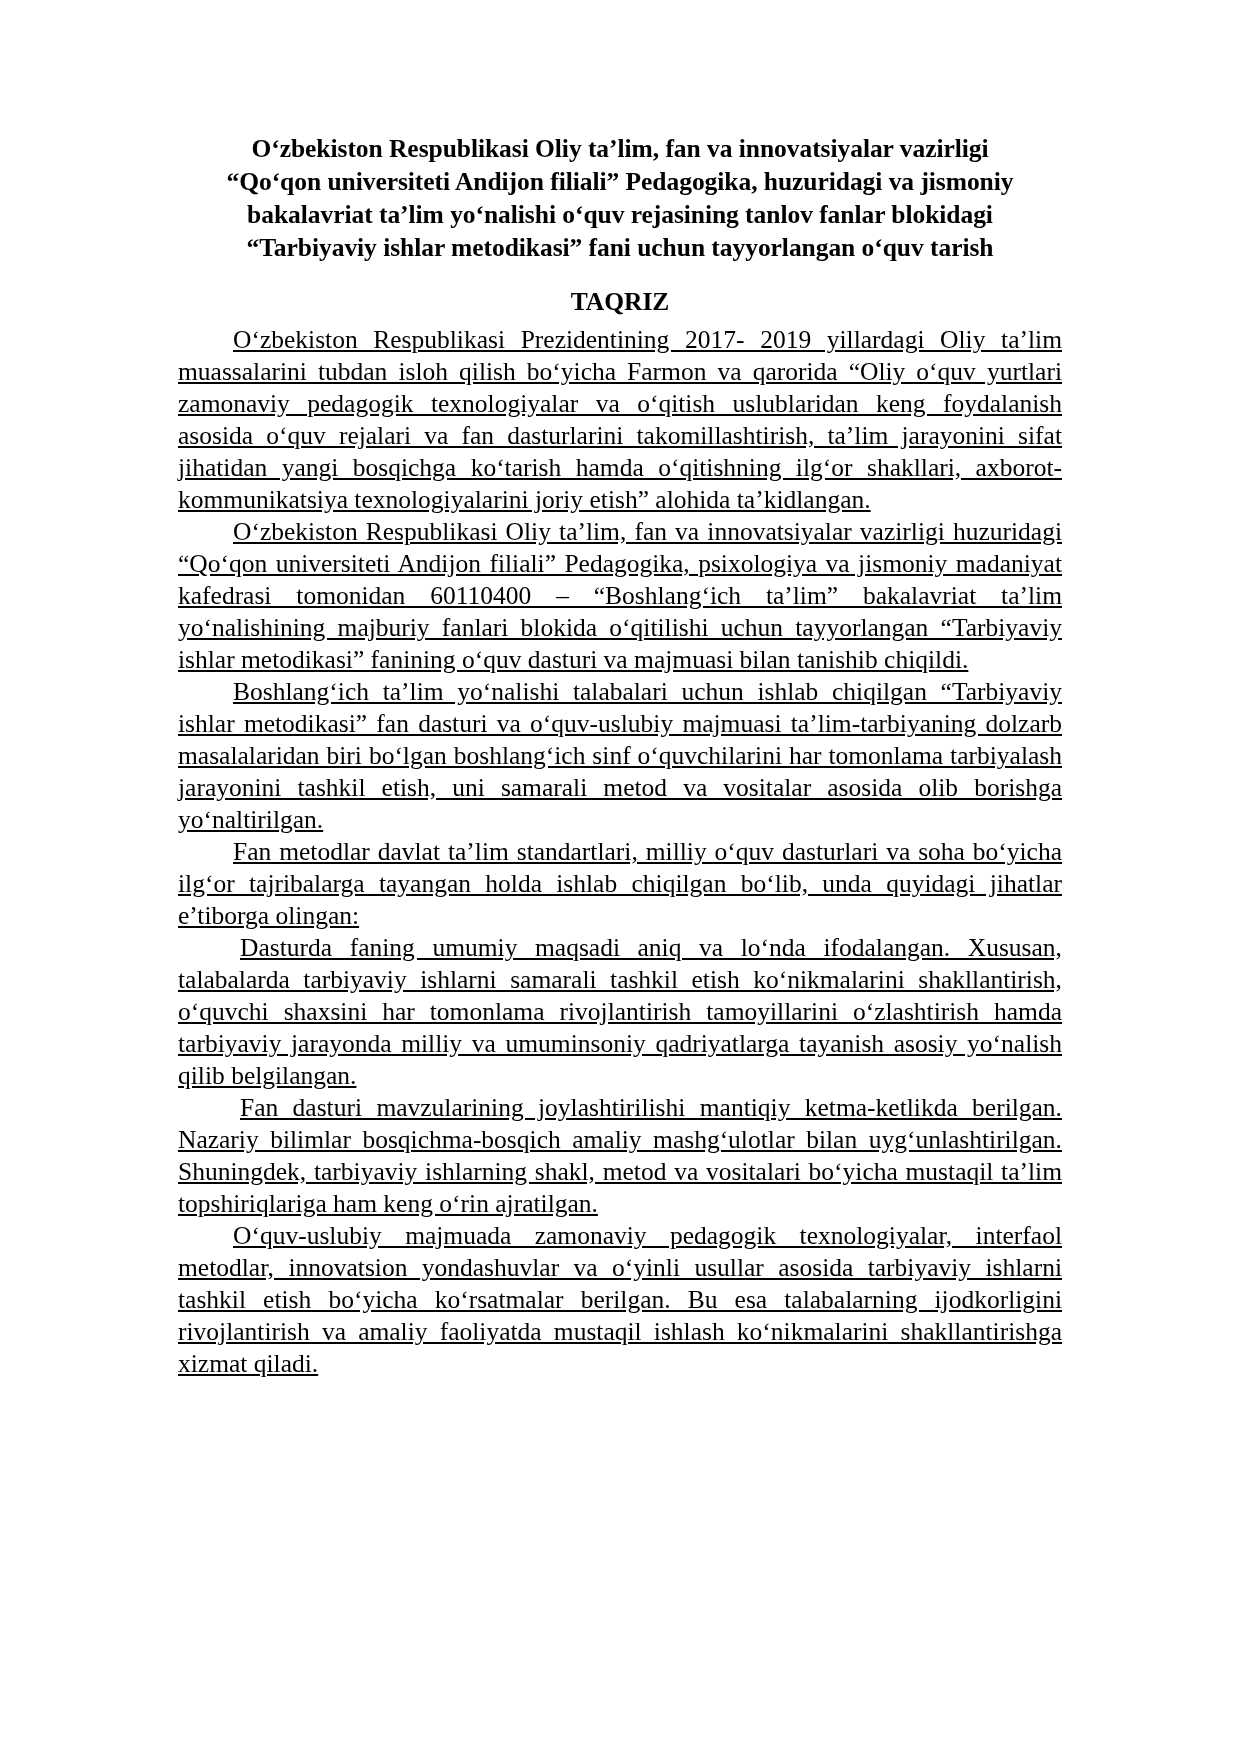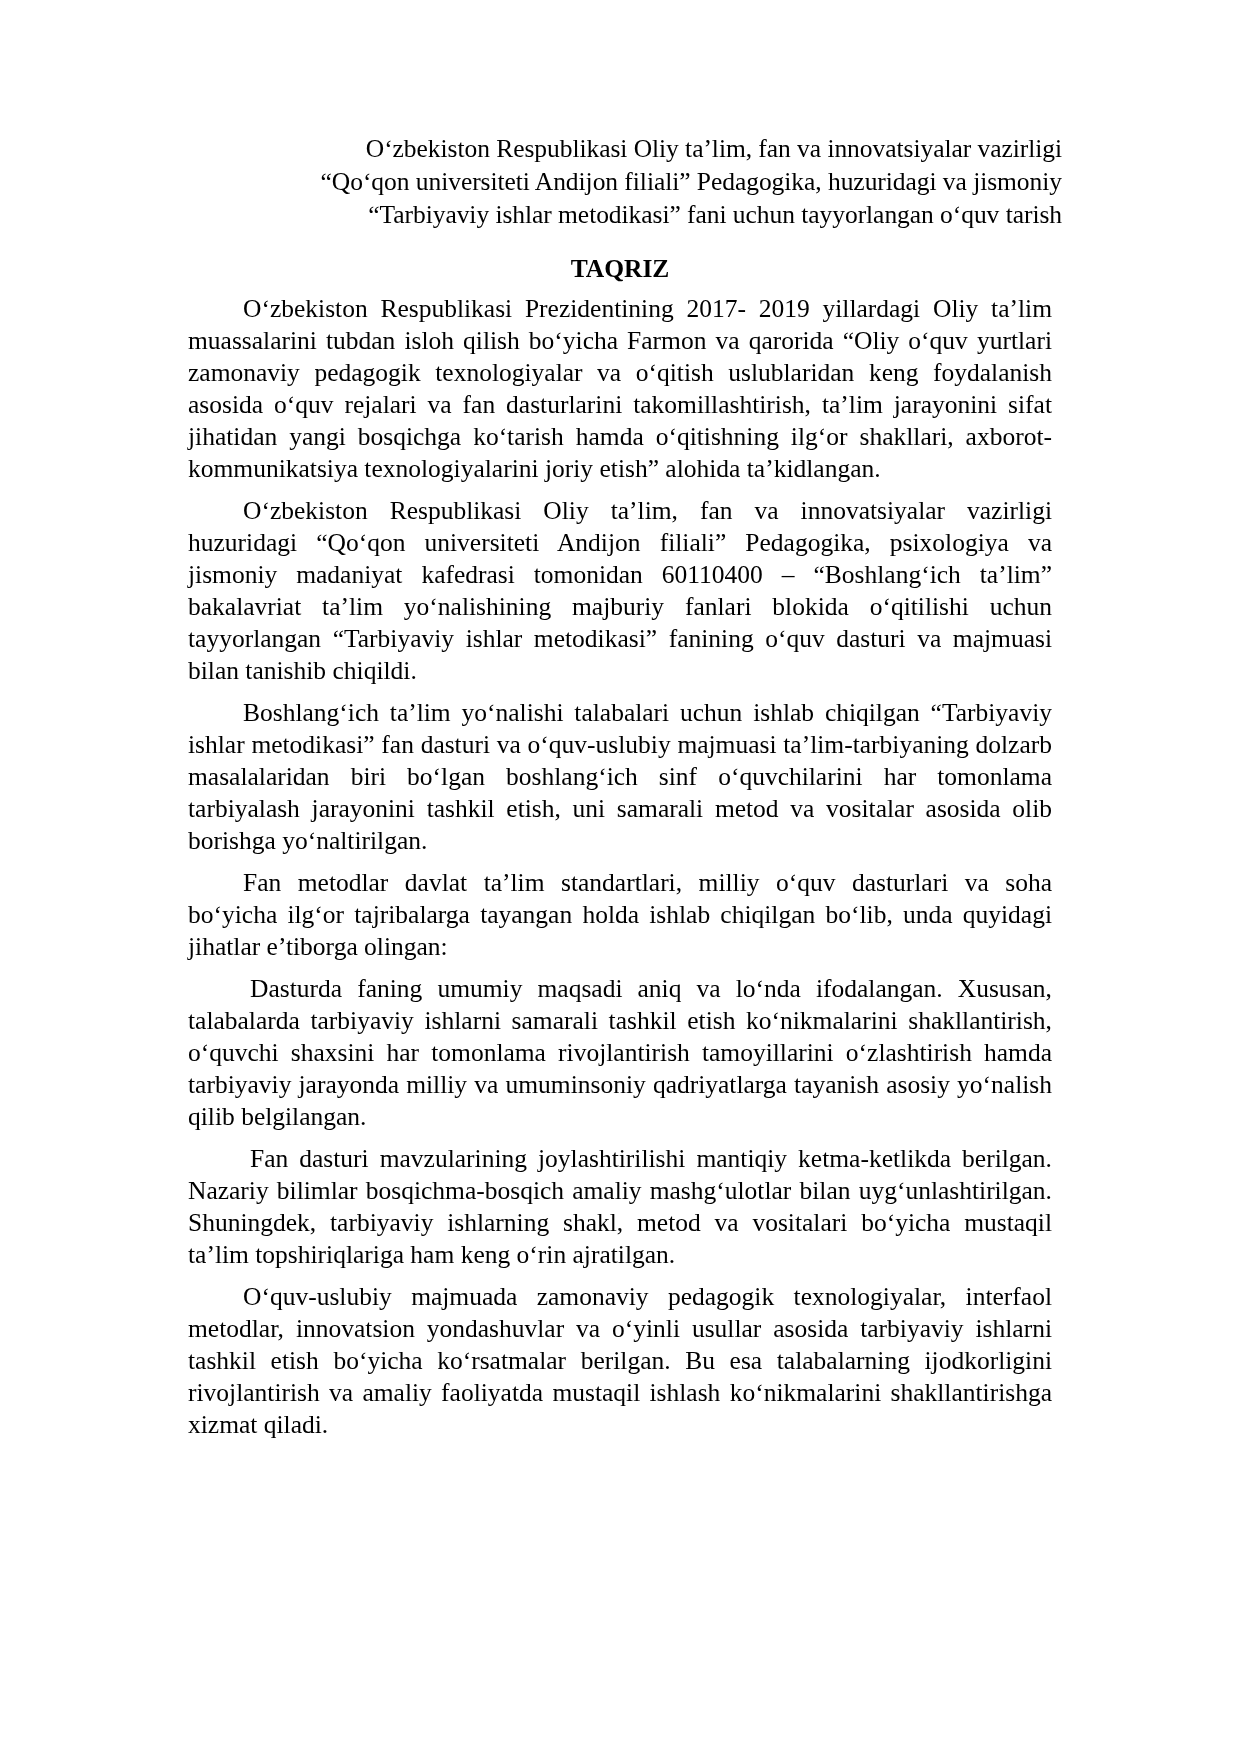--- a/index.html
+++ b/index.html
@@ -19,23 +19,23 @@
   .page {
     box-sizing: border-box;
     width: 1240px;
     height: 1754px;
     padding: 132px 178px 90px 178px;
     background: #ffffff;
   }
 
   .doc-title {
     font-size: 25.5px;
-    font-weight: normal;
+    font-weight: bold;
     line-height: 1.295;
-    text-align: right;
+    text-align: center;
     margin: 0 0 4px 0;
     letter-spacing: -0.05px;
   }
   .doc-title .tline {
     display: block;
     white-space: nowrap;
   }
 
   .section-heading {
     font-size: 25.5px;
@@ -47,39 +47,41 @@
 
   .body-block {
     margin-top: 2px;
   }
 
   p.para {
     font-size: 25.5px;
     line-height: 1.255;
     text-align: justify;
     text-justify: inter-word;
-    margin: 10px;
+    margin: 0;
     text-indent: 55px;
     hyphens: none;
+    text-decoration: underline;
   }
 
   p.para.indent-wide {
     text-indent: 62px;
   }
 
   
 </style>
 </head>
 <body>
 
 <div class="page">
 
   <h1 class="doc-title">
     <span class="tline">O‘zbekiston Respublikasi Oliy ta’lim, fan va innovatsiyalar vazirligi</span>
     <span class="tline">“Qo‘qon universiteti Andijon filiali”  Pedagogika, huzuridagi va jismoniy</span>
+    <span class="tline">bakalavriat ta’lim yo‘nalishi o‘quv rejasining tanlov fanlar blokidagi</span>
     <span class="tline">“Tarbiyaviy ishlar metodikasi” fani uchun tayyorlangan o‘quv tarish</span>
   </h1>
 
   <h2 class="section-heading">TAQRIZ</h2>
 
   <div class="body-block">
     <p class="para">O‘zbekiston Respublikasi Prezidentining 2017- 2019 yillardagi Oliy ta’lim muassalarini tubdan isloh qilish bo‘yicha Farmon va qarorida “Oliy o‘quv yurtlari zamonaviy pedagogik texnologiyalar va o‘qitish uslublaridan keng foydalanish asosida o‘quv rejalari va fan dasturlarini takomillashtirish, ta’lim jarayonini sifat jihatidan yangi bosqichga ko‘tarish hamda o‘qitishning ilg‘or shakllari, axborot-kommunikatsiya texnologiyalarini joriy etish”  alohida ta’kidlangan.</p>
     <p class="para">O‘zbekiston Respublikasi Oliy ta’lim, fan va innovatsiyalar vazirligi huzuridagi “Qo‘qon universiteti Andijon filiali” Pedagogika, psixologiya va jismoniy madaniyat kafedrasi tomonidan 60110400 – “Boshlang‘ich ta’lim” bakalavriat ta’lim yo‘nalishining majburiy fanlari blokida o‘qitilishi uchun tayyorlangan “Tarbiyaviy ishlar metodikasi” fanining o‘quv dasturi va majmuasi bilan tanishib chiqildi.</p>
     <p class="para">Boshlang‘ich ta’lim yo‘nalishi talabalari uchun ishlab chiqilgan “Tarbiyaviy ishlar metodikasi” fan dasturi va o‘quv-uslubiy majmuasi ta’lim-tarbiyaning dolzarb masalalaridan biri bo‘lgan boshlang‘ich sinf o‘quvchilarini har tomonlama tarbiyalash jarayonini tashkil etish, uni samarali metod va vositalar asosida olib borishga yo‘naltirilgan.</p>
     <p class="para">Fan metodlar davlat ta’lim standartlari, milliy o‘quv dasturlari va soha bo‘yicha ilg‘or tajribalarga tayangan holda ishlab chiqilgan bo‘lib, unda quyidagi jihatlar e’tiborga olingan:</p>

